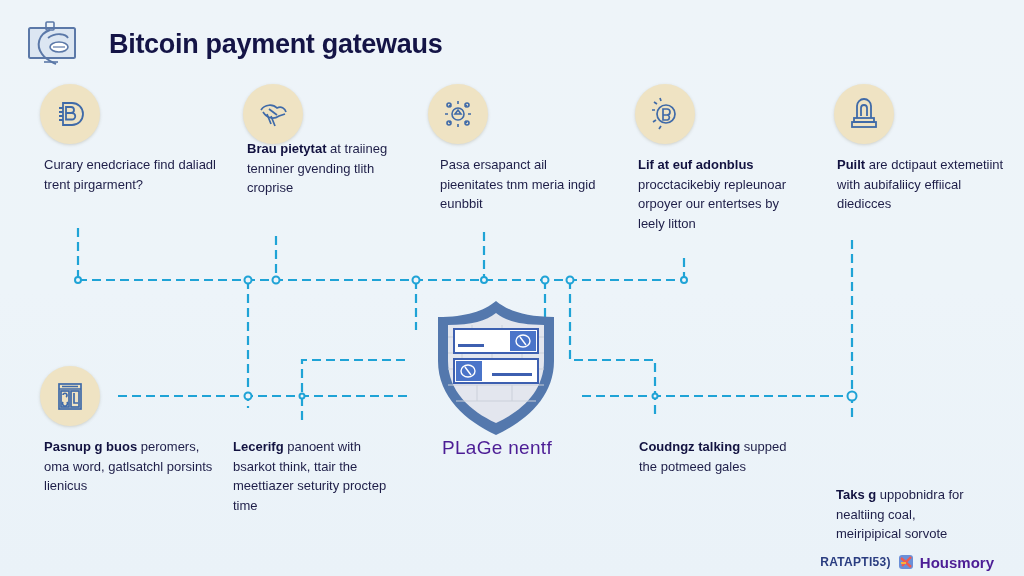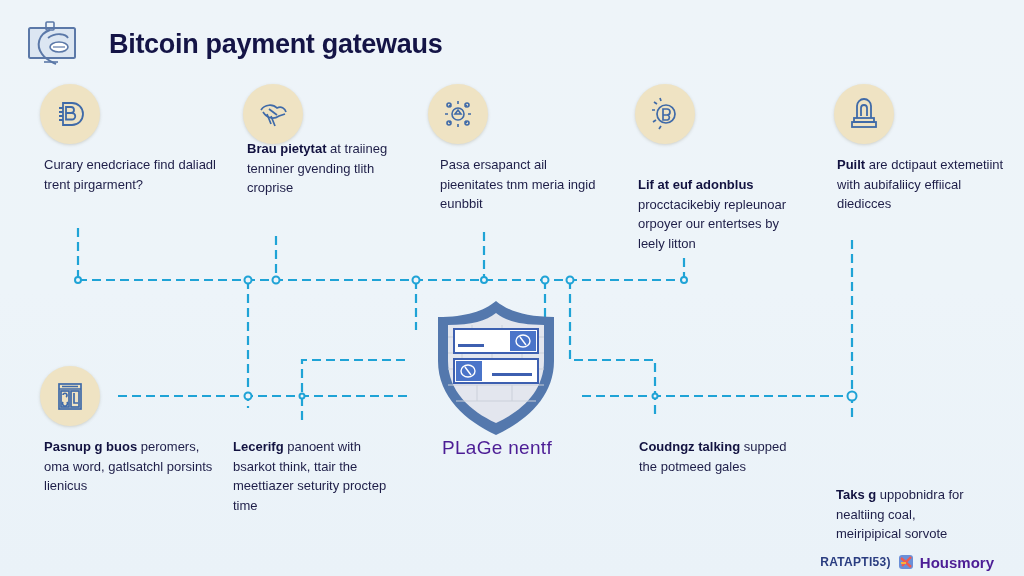--- a/index.html
+++ b/index.html
@@ -139,21 +139,21 @@
 </div>
 
 <div class="node">
   <div class="icon-circle" style="left:635px;top:84px;">
     <svg viewBox="0 0 36 36" fill="none" stroke="#3f6aa8" stroke-width="1.7">
       <circle cx="19" cy="18" r="9"></circle>
       <path d="M16 13 h4 a3 3 0 0 1 0 6 h-4 z M16 19 h4.5 a2.6 2.6 0 0 1 0 5 h-4.5 z"></path>
       <path d="M10 8 l-3 -2 M8 14 h-3 M9 24 l-3 2 M14 30 l-2 3 M14 5 l-1 -3"></path>
     </svg>
   </div>
-  <div class="text-block" style="left:638px;top:155px;width:170px;margin-top:20px;">
+  <div class="text-block" style="left:638px;top:155px;width:170px;">
     <b>Lif at euf adonblus</b><span> procctacikebiy repleunoar orpoyer our entertses by leely litton</span>
   </div>
 </div>
 
 <div class="node">
   <div class="icon-circle" style="left:834px;top:84px;">
     <svg viewBox="0 0 36 36" fill="none" stroke="#3f6aa8" stroke-width="1.8">
       <path d="M11 22 V10 a7 7 0 0 1 14 0 V22"></path>
       <path d="M15 20 V12 a3 3 0 0 1 6 0 V20"></path>
       <rect x="8" y="22" width="20" height="4"></rect>

